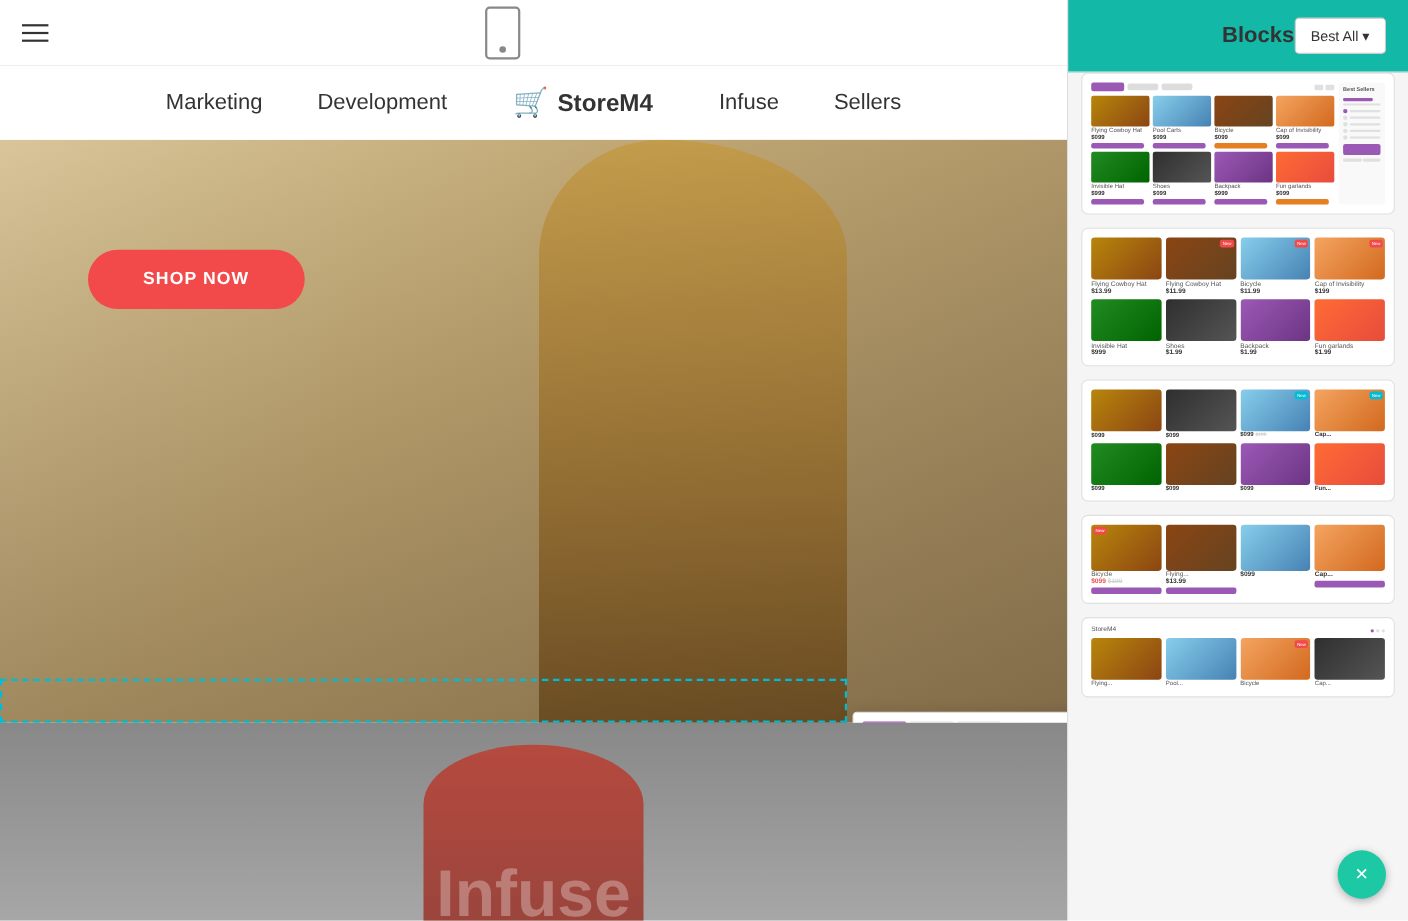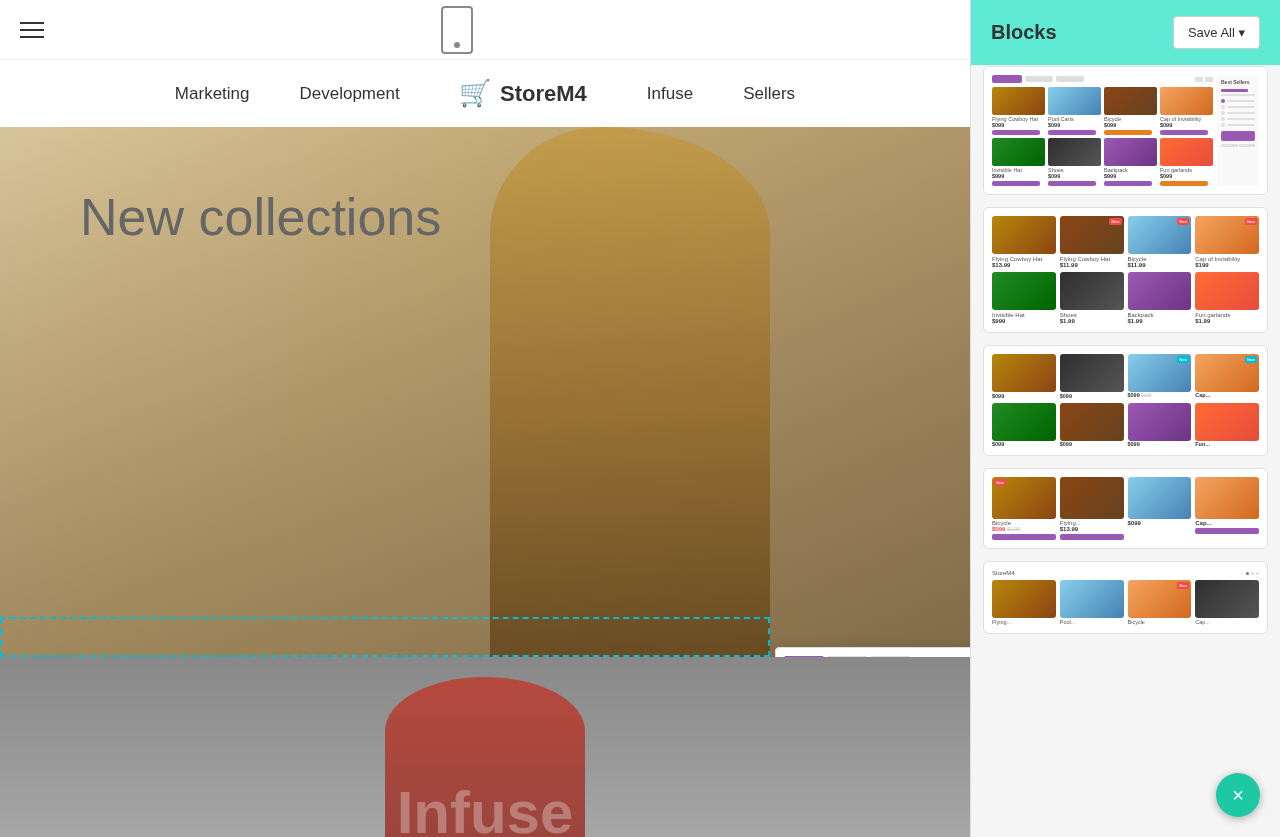--- a/index.html
+++ b/index.html
@@ -89,21 +89,21 @@
     }
 
     .nav-links {
       display: flex;
       gap: 50px;
       align-items: center;
     }
     .nav-links a {
       text-decoration: none;
       color: #333;
-      font-size: 17px;
+      font-size: 20px;
     }
 
     .logo {
       display: flex;
       align-items: center;
       gap: 8px;
       font-size: 22px;
       font-weight: bold;
       color: #333;
     }
@@ -195,23 +195,23 @@
       background: #f5f5f5;
       border-left: 1px solid #ddd;
       display: flex;
       flex-direction: column;
       overflow: hidden;
     }
 
     .panel-header {
       display: flex;
       align-items: center;
-      justify-content: space-between;
+      justify-content: flex-end;
       padding: 16px 20px;
-      background: #5eead4;
+      background: #14b8a6;
       border-bottom: 1px solid #eee;
     }
 
     .panel-title {
       font-size: 20px;
       font-weight: 600;
       color: #333;
     }
 
     .show-all-btn {
@@ -354,22 +354,22 @@
 
     <div class="hero-section">
       <div class="hero-bg"></div>
 
       <div style="position:absolute;top:0;left:0;right:0;bottom:0;background:linear-gradient(to bottom, rgba(180,160,100,0.3) 0%, rgba(120,100,60,0.5) 100%);z-index:1;"></div>
 
       <div style="position:absolute;right:200px;top:0;bottom:0;width:280px;background:linear-gradient(to bottom,#c4973a 0%,#8b6020 60%,#5a3a10 100%);z-index:1;opacity:0.7;border-radius:40% 60% 0 0 / 20% 20% 0 0;"></div>
 
       <div class="hero-content">
         <div class="hero-subtitle">
-          <span>New collections </span>
-        </div>
+        </div>
+        <button class="hero-cta">SHOP NOW</button>
       </div>
 
       <div class="dashed-selection" style="left:0;right:200px;bottom:0;height:40px;"></div>
 
       <div class="mini-preview" style="left:775px;top:520px;">
 
         <div style="display:flex;gap:3px;margin-bottom:3px;">
           <div style="height:6px;width:40px;background:#9B59B6;border-radius:2px;"></div>
           <div style="height:6px;width:40px;background:#ddd;border-radius:2px;"></div>
           <div style="height:6px;width:40px;background:#ddd;border-radius:2px;"></div>
@@ -383,21 +383,21 @@
       <div class="second-section-person"></div>
       <div class="infuse-text">Infuse</div>
     </div>
 
   </div>
 </div>
 
 <div class="right-panel">
   <div class="panel-header">
     <span class="panel-title">Blocks</span>
-    <button class="show-all-btn">Save All ▾</button>
+    <button class="show-all-btn">Best All ▾</button>
   </div>
 
 
   <div class="panel-scroll">
 
     <div class="block-thumbnail">
       <div style="display:flex;gap:4px;">
         <div style="flex:1;">
           <div style="display:flex;gap:3px;margin-bottom:4px;align-items:center;">
             <div style="height:8px;width:30px;background:#9B59B6;border-radius:2px;"></div>

